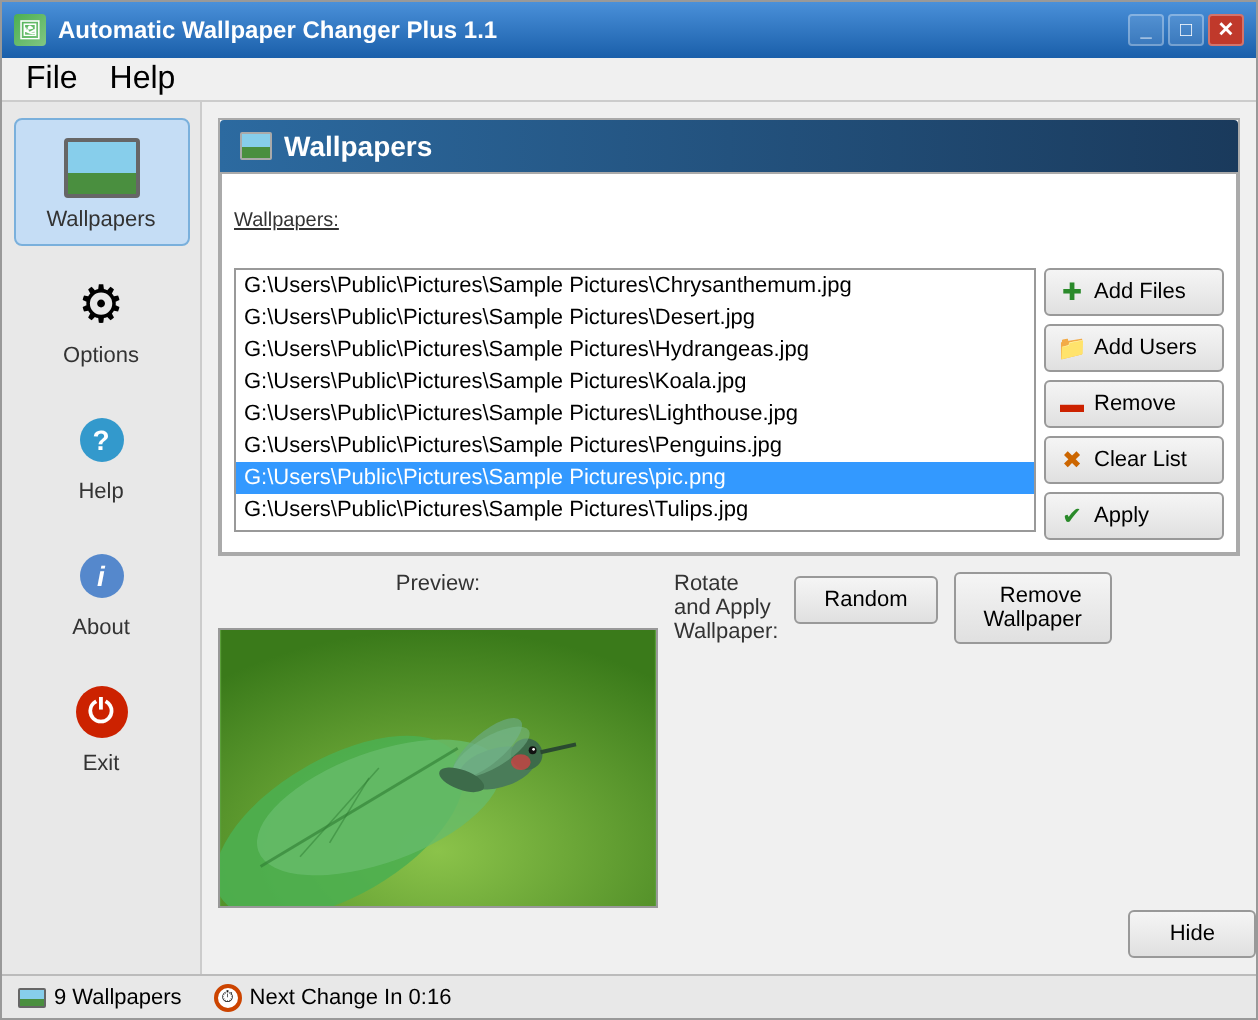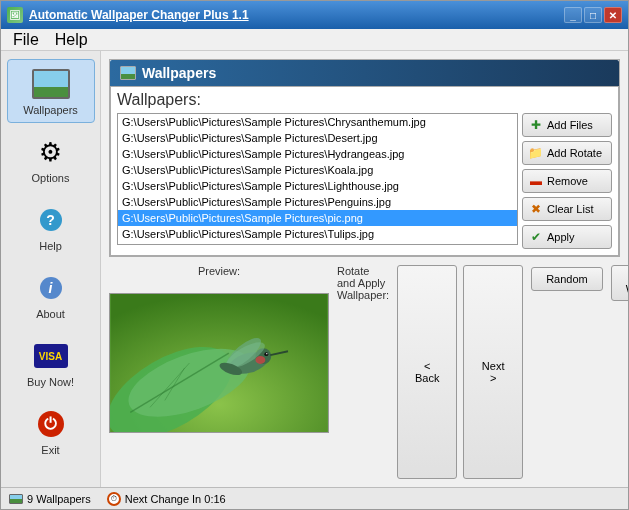--- a/index.html
+++ b/index.html
@@ -42,21 +42,20 @@
       background: linear-gradient(135deg, #4caf50, #81c784);
       border-radius: 2px;
       display: flex;
       align-items: center;
       justify-content: center;
       font-size: 9px;
     }
 
     .title-bar-title {
       flex: 1;
-      text-decoration: underline;
     }
 
     .title-bar-controls {
       display: flex;
       gap: 2px;
     }
 
     .title-btn {
       width: 18px;
       height: 16px;
@@ -240,23 +239,24 @@
 
     
     .wallpapers-area {
       border: 1px solid #aaa;
       background: white;
       display: flex;
       flex-direction: column;
     }
 
     .wallpapers-label {
-      padding: 4px 6px;
-      font-size: 16px;
+      padding: 18px 6px;
+      font-size: 10px;
       color: #333;
+      text-decoration: underline;
     }
 
     .wallpapers-content {
       display: flex;
       gap: 4px;
       padding: 0 6px 6px 6px;
     }
 
     .file-list {
       flex: 1;
@@ -479,26 +479,20 @@
         <div class="sidebar-item-icon">
           <div class="icon-help">?</div>
         </div>
         <span class="sidebar-item-label">Help</span>
       </div>
       <div class="sidebar-item">
         <div class="sidebar-item-icon">
           <div class="icon-about">i</div>
         </div>
         <span class="sidebar-item-label">About</span>
-      </div>
-      <div class="sidebar-item">
-        <div class="sidebar-item-icon">
-          <div class="icon-buynow">VISA</div>
-        </div>
-        <span class="sidebar-item-label">Buy Now!</span>
       </div>
       <div class="sidebar-item">
         <div class="sidebar-item-icon">
           <div class="icon-exit">⏻</div>
         </div>
         <span class="sidebar-item-label">Exit</span>
       </div>
     </div>
 
     <div class="right-panel">
@@ -521,21 +515,21 @@
                 <div class="file-list-item selected">G:\Users\Public\Pictures\Sample Pictures\pic.png</div>
                 <div class="file-list-item">G:\Users\Public\Pictures\Sample Pictures\Tulips.jpg</div>
               </div>
             <div class="buttons-col">
               <button class="action-btn">
                 <span class="btn-icon green">✚</span>
                 <span>Add Files</span>
               </button>
               <button class="action-btn">
                 <span class="btn-icon yellow">📁</span>
-                <span>Add Rotate</span>
+                <span>Add Users</span>
               </button>
               <button class="action-btn">
                 <span class="btn-icon red-icon">▬</span>
                 <span>Remove</span>
               </button>
               <button class="action-btn">
                 <span class="btn-icon orange">✖</span>
                 <span>Clear List</span>
               </button>
               <button class="action-btn">
@@ -583,24 +577,20 @@
 
               <ellipse cx="122" cy="76" rx="12" ry="5" fill="#3d6b4a" transform="rotate(20 122 76)"></ellipse>
 
               <ellipse cx="152" cy="67" rx="5" ry="4" fill="#cc4444" opacity="0.8"></ellipse>
             </svg>
           </div>
         </div>
 
         <div class="rotate-area">
           <span class="rotate-label">Rotate and Apply Wallpaper:</span>
-          <div style="display:flex; gap:6px;">
-            <button class="nav-btn">&lt; Back</button>
-            <button class="nav-btn">Next &gt;</button>
-          </div>
           <div>
             <button class="big-btn" style="width:100%; margin-top:2px;">Random</button>
           </div>
           <div>
             <button class="big-btn" style="width:100%;">Remove Wallpaper</button>
           </div>
           <div style="display:flex; justify-content:flex-end; margin-top:auto;">
             <button class="hide-btn">Hide</button>
           </div>
         </div>

